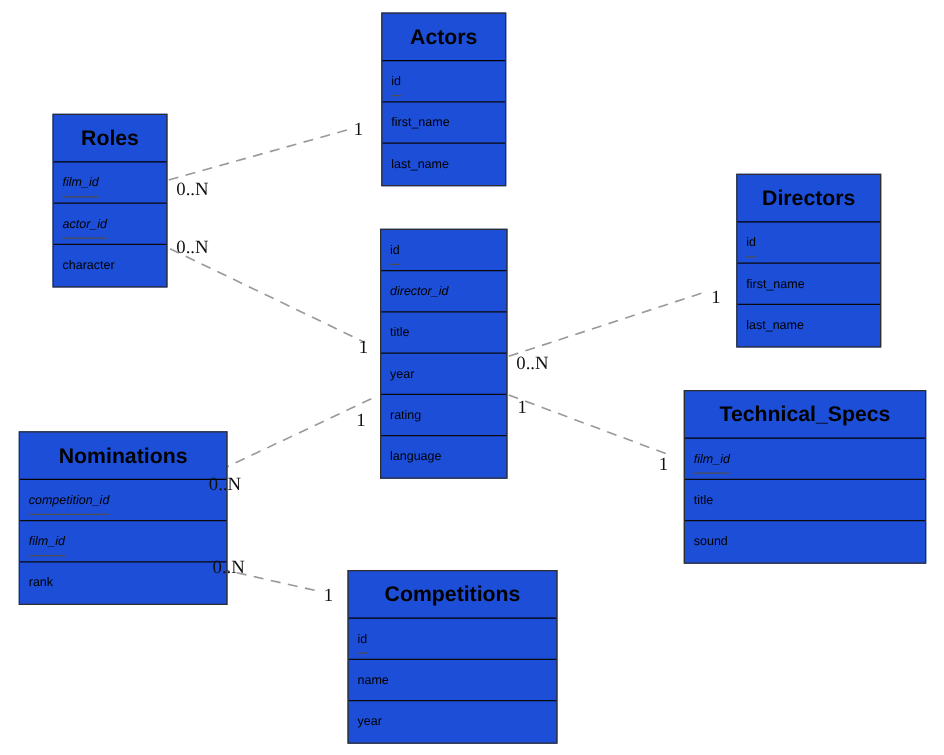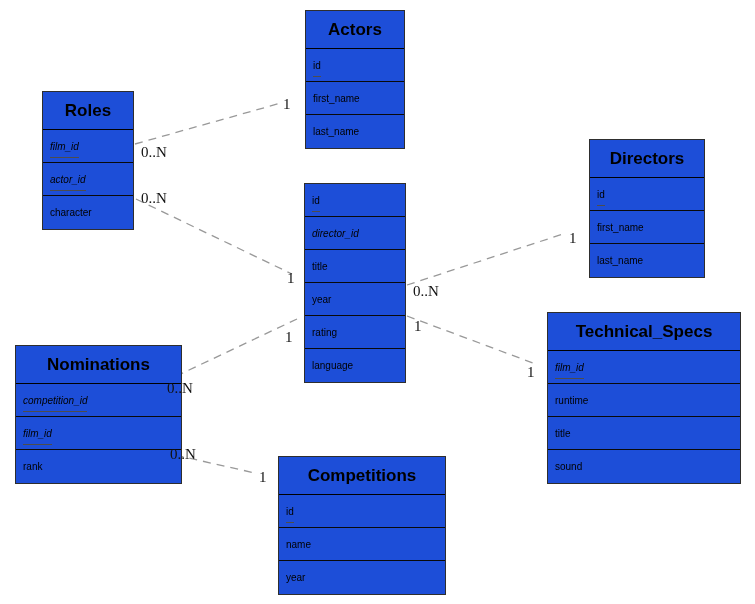--- a/index.html
+++ b/index.html
@@ -105,21 +105,20 @@
 <div class="entity" style="left:589px;top:139px;width:116px">
   <div class="title">Directors</div>
   <div class="row"><span class="fname u">id</span></div>
   <div class="row"><span class="fname">first_name</span></div>
   <div class="row"><span class="fname">last_name</span></div>
 </div>
 
 <div class="entity" style="left:547px;top:312px;width:194px">
   <div class="title">Technical_Specs</div>
   <div class="row"><span class="fname u i">film_id</span></div>
-  <div class="row"><span class="fname">runtime</span></div>
   <div class="row"><span class="fname">title</span></div>
   <div class="row"><span class="fname">sound</span></div>
 </div>
 
 <div class="entity" style="left:15px;top:345px;width:167px">
   <div class="title">Nominations</div>
   <div class="row"><span class="fname u i">competition_id</span></div>
   <div class="row"><span class="fname u i">film_id</span></div>
   <div class="row"><span class="fname">rank</span></div>
 </div>

